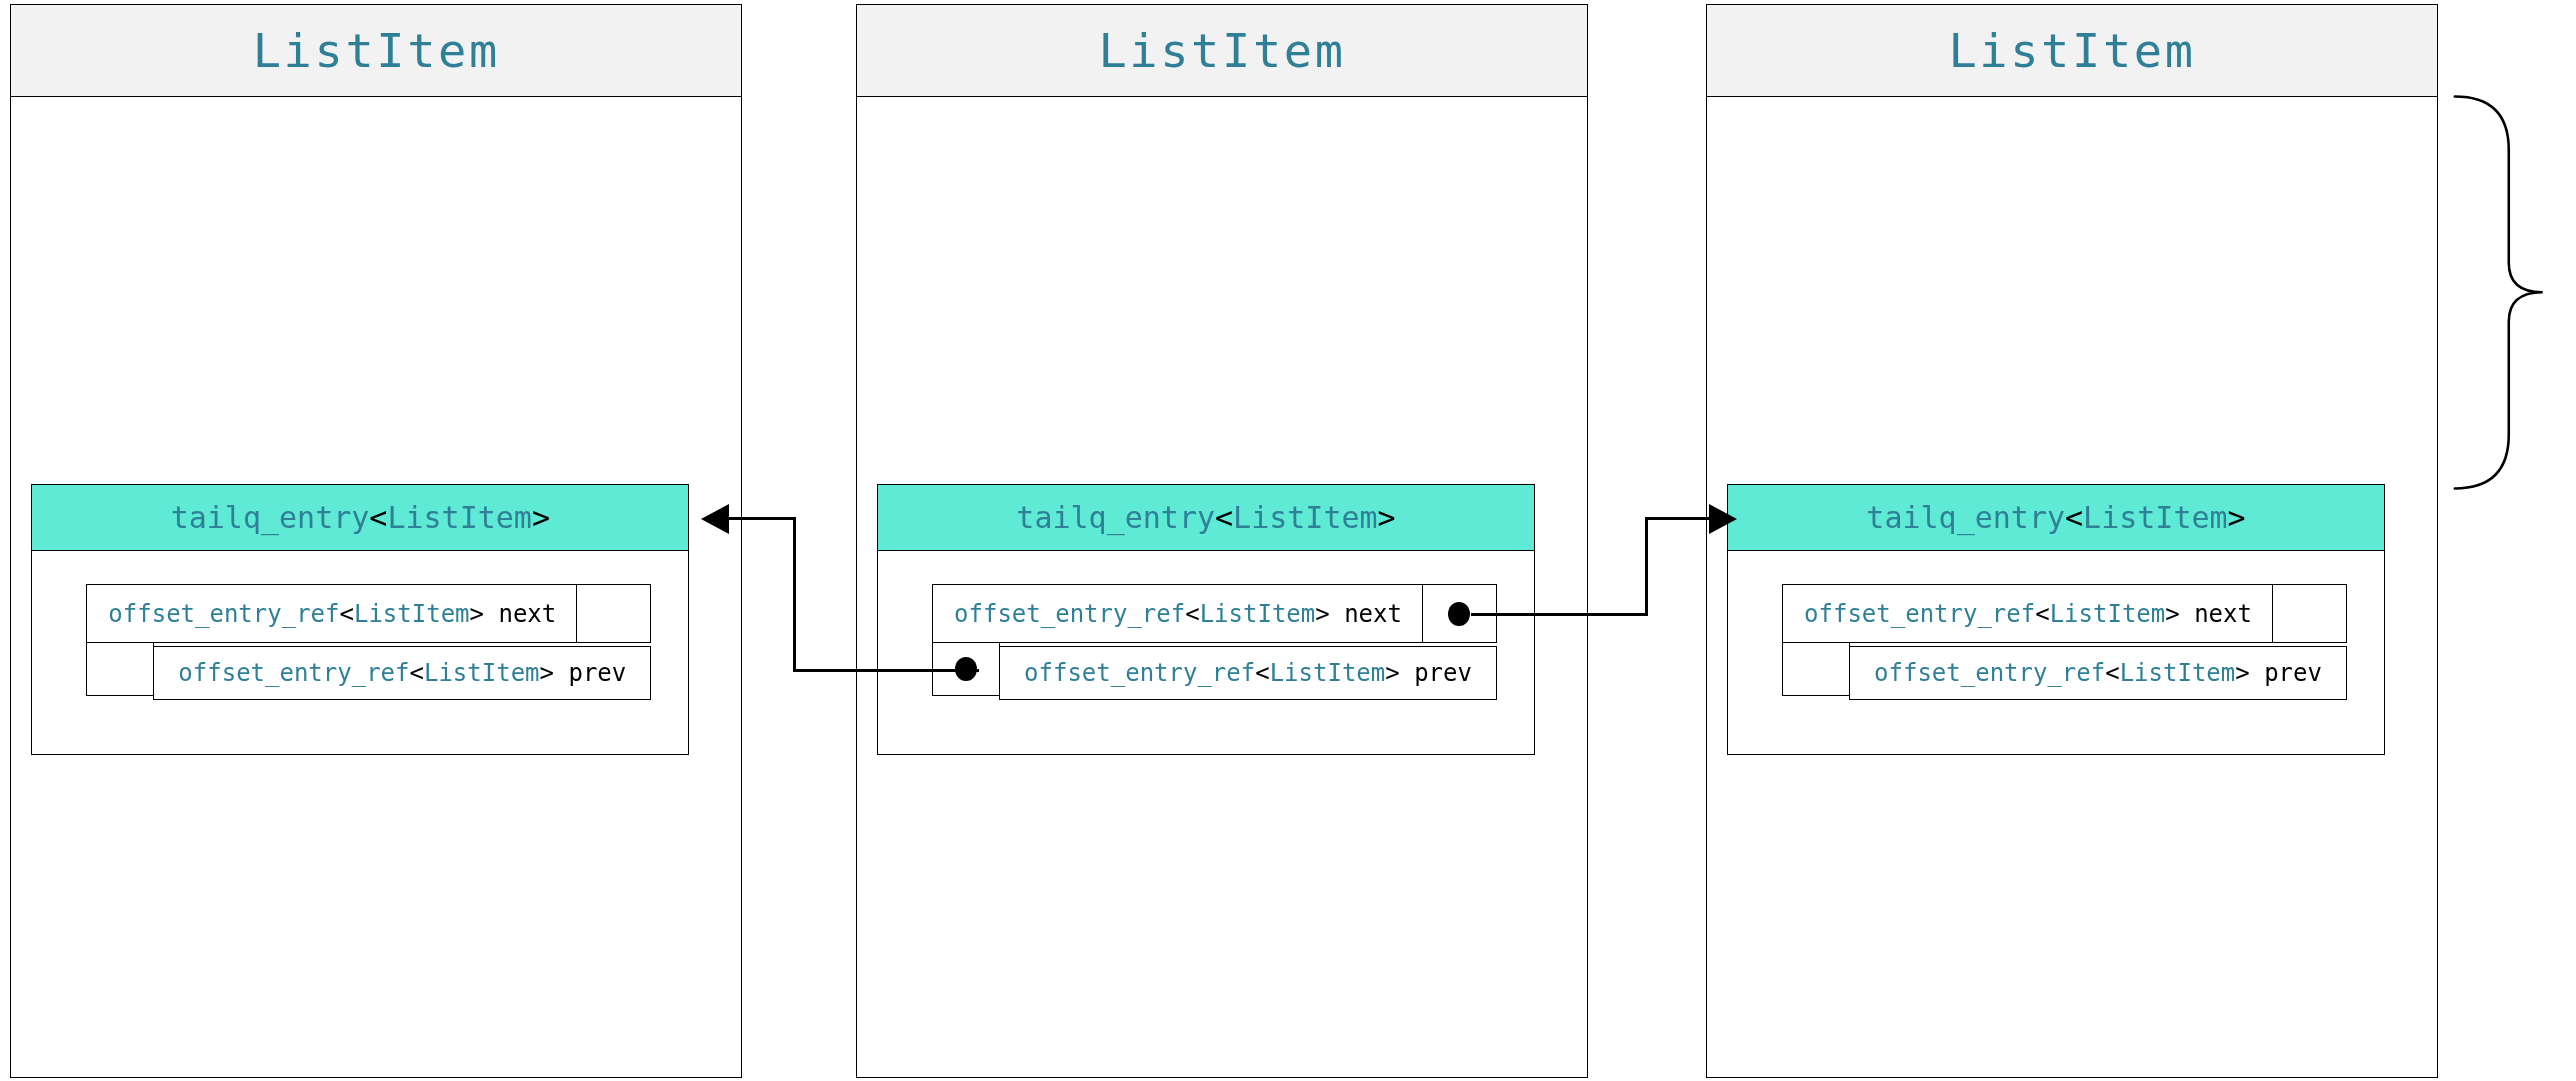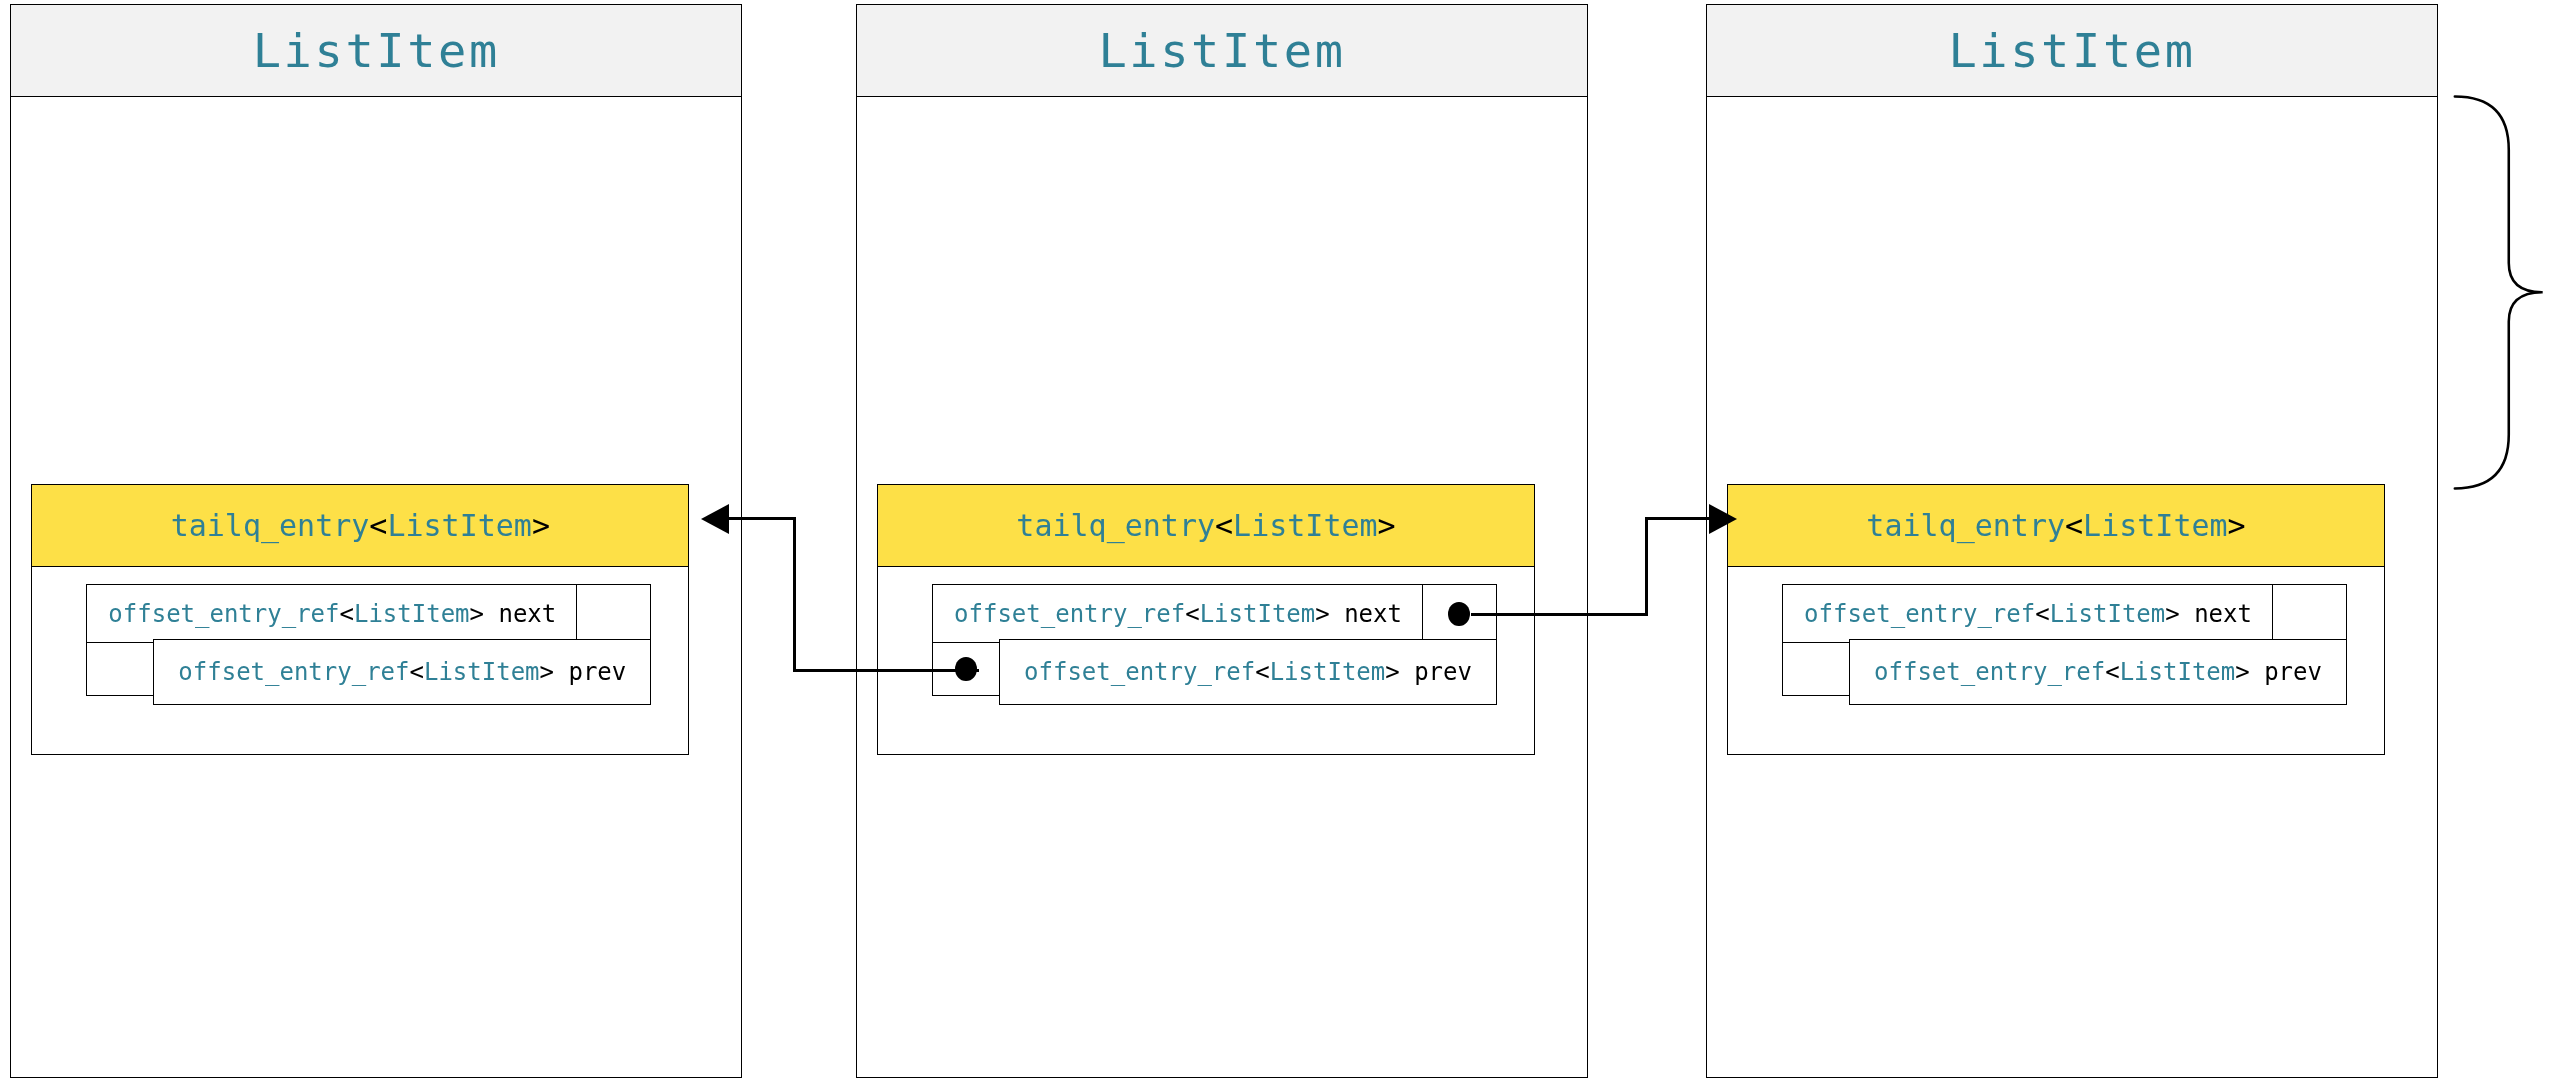--- a/index.html
+++ b/index.html
@@ -8,33 +8,33 @@
   
   .libox{position:absolute;top:4.1px;width:732px;height:1074px;border:1.5px solid #000;
          background:#fff;box-sizing:border-box;text-align:center;}
   .libox.b1{left:10.3px;}  .libox.b2{left:856px;}  .libox.b3{left:1706px;}
   .titlebar{height:91px;background:#F2F2F2;border-bottom:1px solid #000;
             display:flex;align-items:center;justify-content:center;}
   .titletext{font-size:47px;letter-spacing:2.6px;color:#2F8096;}
   
   .tailq{position:absolute;left:20px;top:479px;width:658px;height:271px;
          border:1.5px solid #000;box-sizing:border-box;background:#fff;}
-  .tq-header{height:82px;background:#fde047;border-bottom:1.5px solid #000;box-sizing:border-box;
+  .tq-header{height:66px;background:#5eead4;border-bottom:1.5px solid #000;box-sizing:border-box;
              display:flex;align-items:center;justify-content:center;font-size:30px;}
   .code{color:#2F8096;}
   .punct{color:#000;}
   
   .entry-table{position:absolute;left:54px;top:99px;width:565px;height:112px;padding-left:6px;}
   .cell{position:absolute;border:1px solid #000;box-sizing:border-box;background:#fff;
         display:flex;align-items:center;font-size:24px;}
   .cell.center{justify-content:center;}
   .c-next-text{left:0;top:0;width:492px;height:59px;}
   .c-next-ptr {left:490px;top:0;width:75px;height:59px;}
   .c-prev-ptr {left:0;top:58px;width:68px;height:54px;}
-  .c-prev-text{left:67px;top:55px;width:498px;height:66px;}
+  .c-prev-text{left:67px;top:62px;width:498px;height:54px;}
   .dot{position:absolute;width:21.6px;height:24px;border-radius:50%;background:#000;}
   .dot.next{left:516px;top:17.5px;}
   .dot.prev{left:23px;top:73px;}
   
   .al{position:absolute;background:#000;}
   .ah{position:absolute;width:0;height:0;}
   .ah.right{border-left:28px solid #000;border-top:15px solid transparent;border-bottom:15px solid transparent;}
   .ah.left{border-right:28px solid #000;border-top:15px solid transparent;border-bottom:15px solid transparent;}
   
   .brace{position:absolute;left:2442px;top:93px;}

